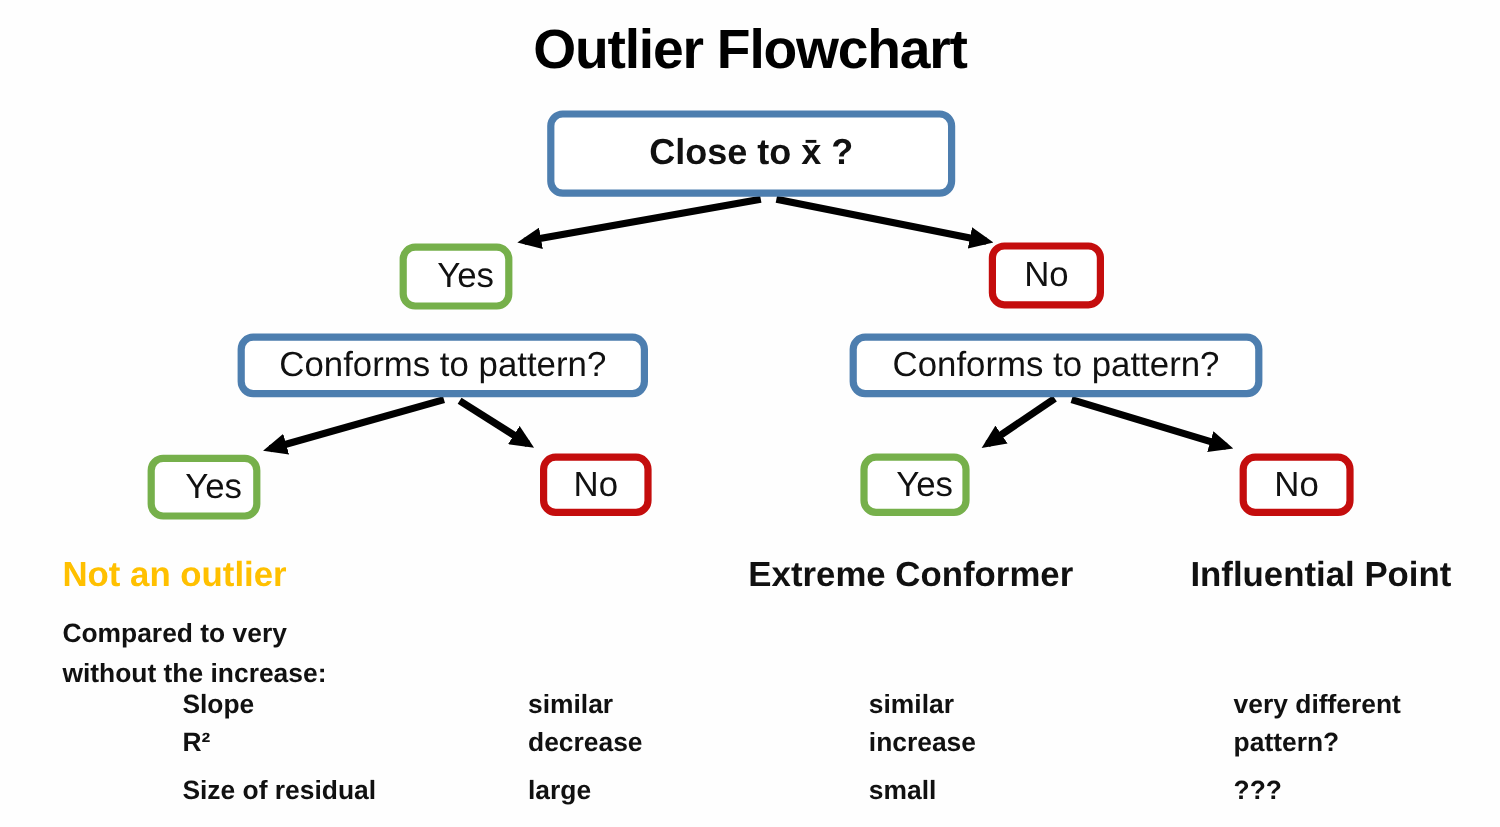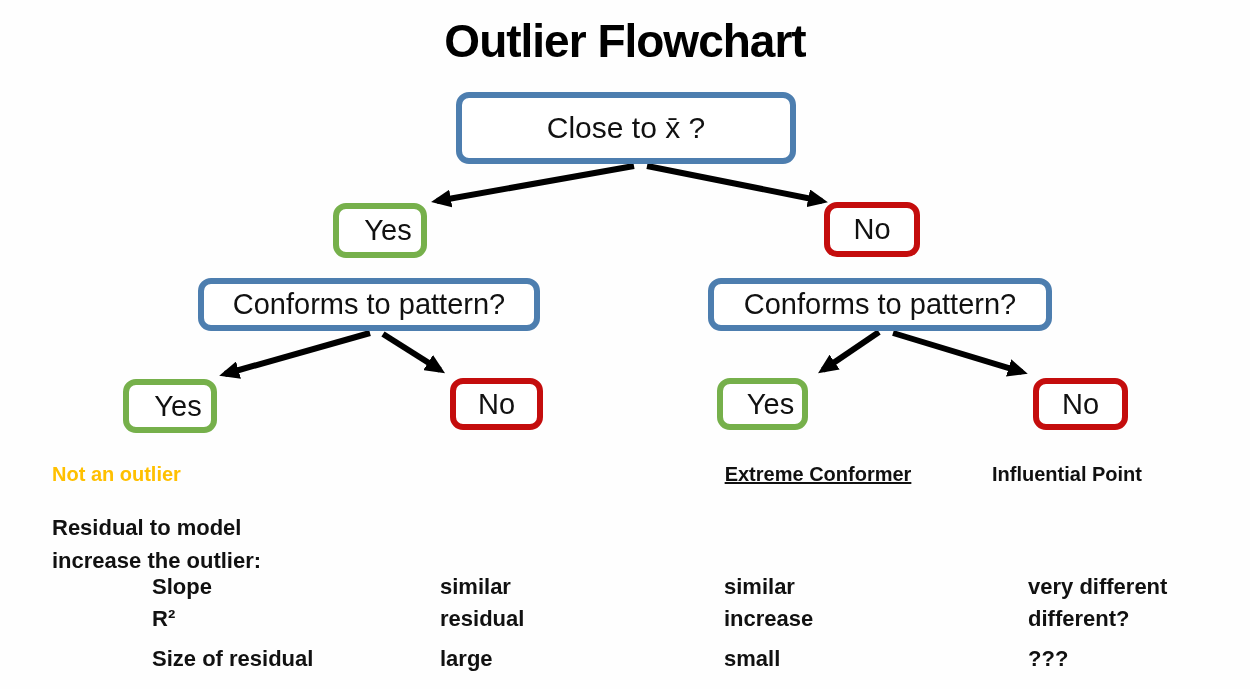--- a/index.html
+++ b/index.html
@@ -13,36 +13,36 @@
   html,body{margin:0;padding:0;background:#ffffff;}
   body{font-family:"Liberation Sans", sans-serif;color:var(--text);}
   .canvas{position:relative;width:1250px;height:689px;background:#fefefe;overflow:hidden;}
   .title{position:absolute;top:14px;left:0;width:1250px;text-align:center;
          font-size:46px;font-weight:bold;letter-spacing:-1px;color:#000;}
   .node{position:absolute;background:#ffffff;display:flex;align-items:center;justify-content:center;
         box-sizing:border-box;border-radius:13px;font-size:29px;white-space:nowrap;}
   .node.question{border:6px solid var(--question_border);}
   .node.yes{border:6px solid var(--yes_border);padding-left:16px;}
   .node.no{border:6px solid var(--no_border);}
-  .node.root{font-weight:normal;font-size:30px;}
+  .node.root{font-weight:bold;font-size:30px;}
   #node-root{left:456px;top:92px;width:340px;height:72px;}
   #node-l1-yes{left:333px;top:203px;width:94px;height:55px;}
   #node-l1-no{left:824px;top:202px;width:96px;height:55px;}
   #node-conforms-left{left:198px;top:278px;width:342px;height:53px;}
   #node-conforms-right{left:708px;top:278px;width:344px;height:53px;}
   #node-l2-left-yes{left:123px;top:379px;width:94px;height:54px;}
   #node-l2-left-no{left:450px;top:378px;width:93px;height:52px;}
   #node-l2-right-yes{left:717px;top:378px;width:91px;height:52px;}
   #node-l2-right-no{left:1033px;top:378px;width:95px;height:52px;}
   .arrows{position:absolute;left:0;top:0;width:1250px;height:689px;pointer-events:none;}
   .arrow-line{stroke:var(--arrow);stroke-width:6;}
-  .outcome{position:absolute;top:463px;font-size:20px;font-weight:bold;white-space:nowrap;}
+  .outcome{position:absolute;top:463px;font-size:29px;font-weight:bold;white-space:nowrap;}
   #outcome-1{left:52px;color:var(--highlight_text);}
   #outcome-2{left:347px;width:300px;text-align:center;}
-  #outcome-3{left:668px;width:300px;text-align:center;text-decoration:underline;}
+  #outcome-3{left:609px;width:300px;text-align:center;}
   #outcome-4{left:992px;width:300px;text-align:left;}
   .compare-intro{position:absolute;left:52px;top:511px;font-size:22px;font-weight:bold;line-height:33px;}
   .cmp-row{position:absolute;left:0;width:1250px;font-size:22px;font-weight:bold;}
   #cmp-row-1{top:574px;}
   #cmp-row-2{top:606px;}
   #cmp-row-3{top:646px;}
   .cmp-metric{position:absolute;left:152px;white-space:nowrap;}
   .cmp-v1{position:absolute;left:440px;white-space:nowrap;}
   .cmp-v2{position:absolute;left:724px;white-space:nowrap;}
   .cmp-v3{position:absolute;left:1016px;white-space:nowrap;margin-left:12px;}
@@ -79,35 +79,35 @@
   <div id="node-l2-left-yes" class="node yes">Yes</div>
   <div id="node-l2-left-no" class="node no">No</div>
   <div id="node-l2-right-yes" class="node yes">Yes</div>
   <div id="node-l2-right-no" class="node no">No</div>
 
   <div id="outcome-1" class="outcome">Not an outlier</div>
   <div id="outcome-3" class="outcome">Extreme Conformer</div>
   <div id="outcome-4" class="outcome">Influential Point</div>
 
   <div class="compare-intro">
-    <div>Residual to model</div>
-    <div>increase the outlier:</div>
+    <div>Compared to very</div>
+    <div>without the increase:</div>
   </div>
 
   <div id="cmp-row-1" class="cmp-row">
     <span class="cmp-metric">Slope</span>
     <span class="cmp-v1">similar</span>
     <span class="cmp-v2">similar</span>
     <span class="cmp-v3">very different</span>
   </div>
   <div id="cmp-row-2" class="cmp-row">
     <span class="cmp-metric">R²</span>
-    <span class="cmp-v1">residual</span>
+    <span class="cmp-v1">decrease</span>
     <span class="cmp-v2">increase</span>
-    <span class="cmp-v3">different?</span>
+    <span class="cmp-v3">pattern?</span>
   </div>
   <div id="cmp-row-3" class="cmp-row">
     <span class="cmp-metric">Size of residual</span>
     <span class="cmp-v1">large</span>
     <span class="cmp-v2">small</span>
     <span class="cmp-v3">???</span>
   </div>
 
 </div>
 

